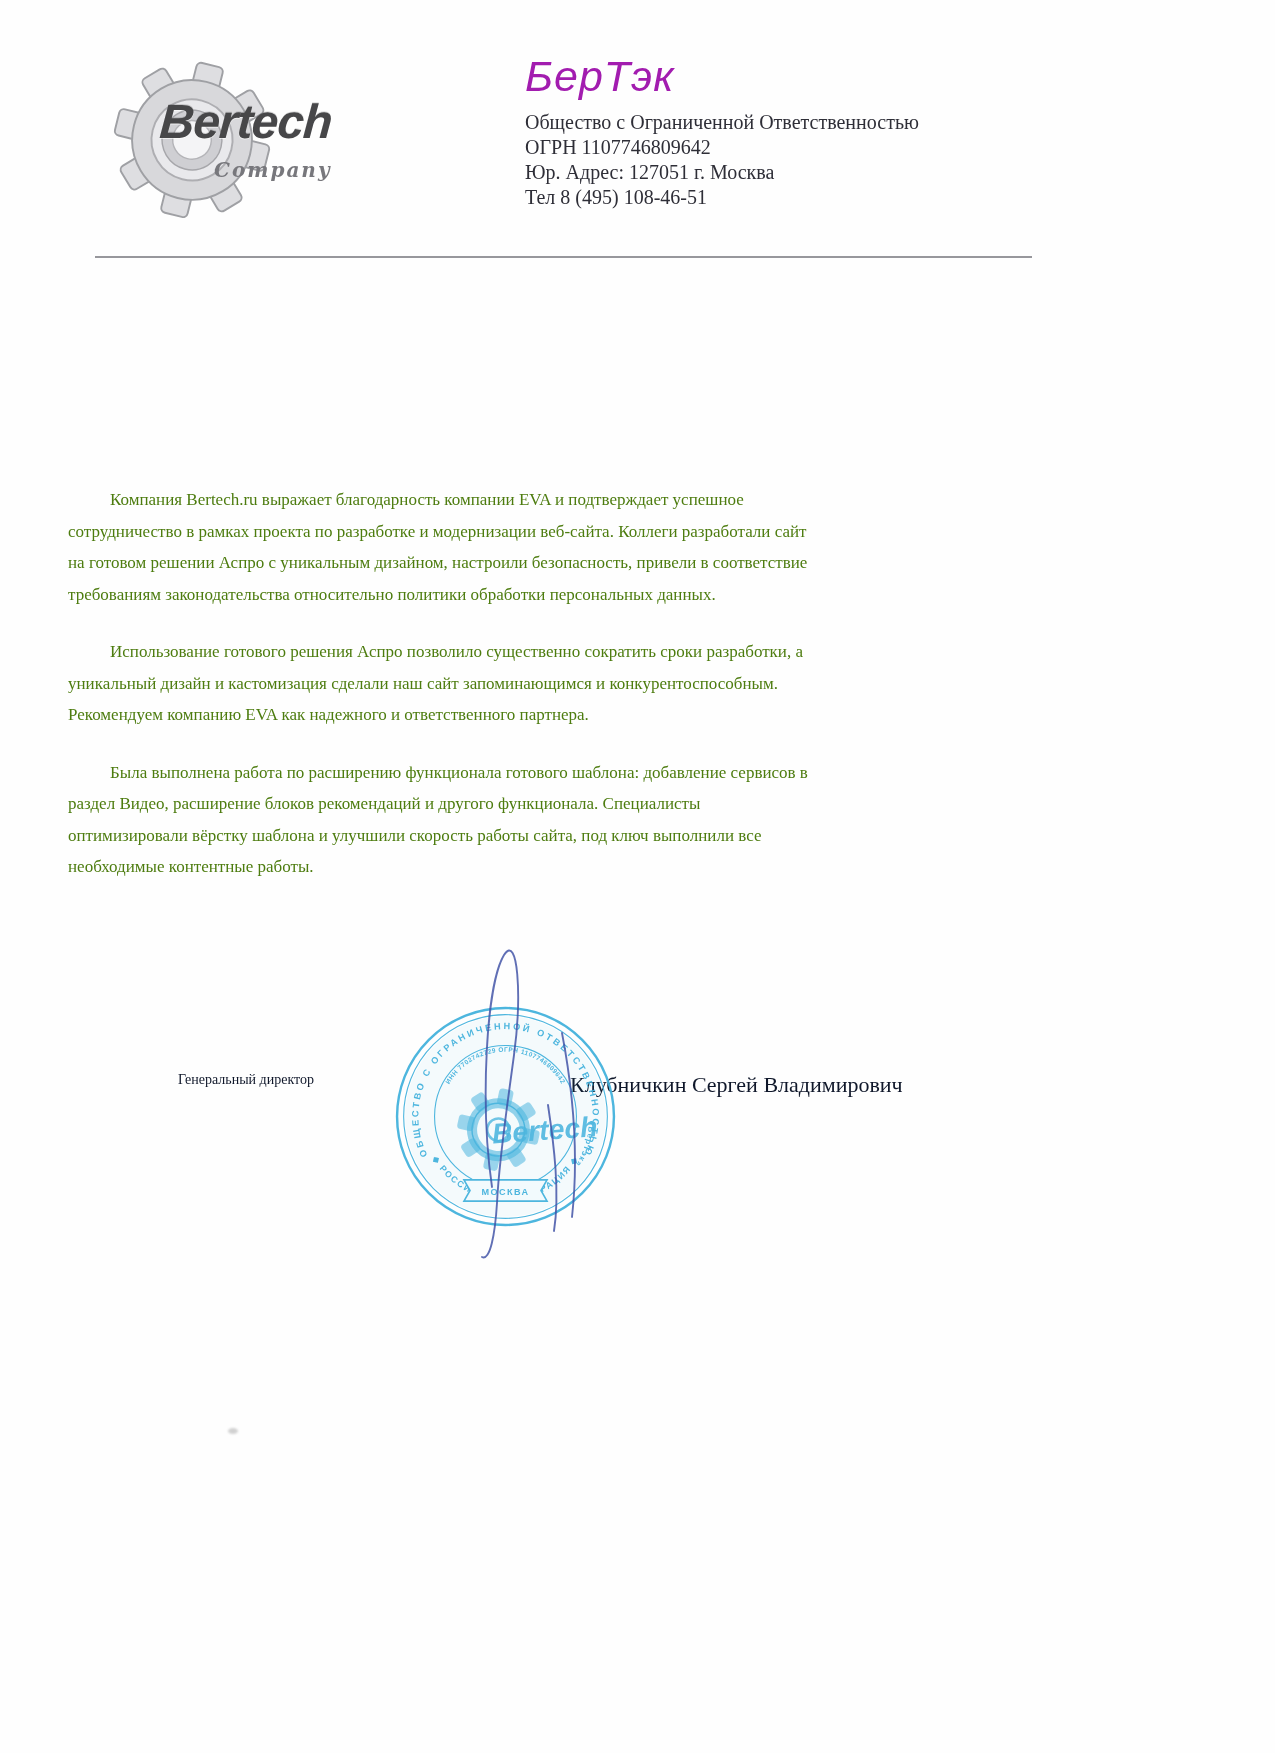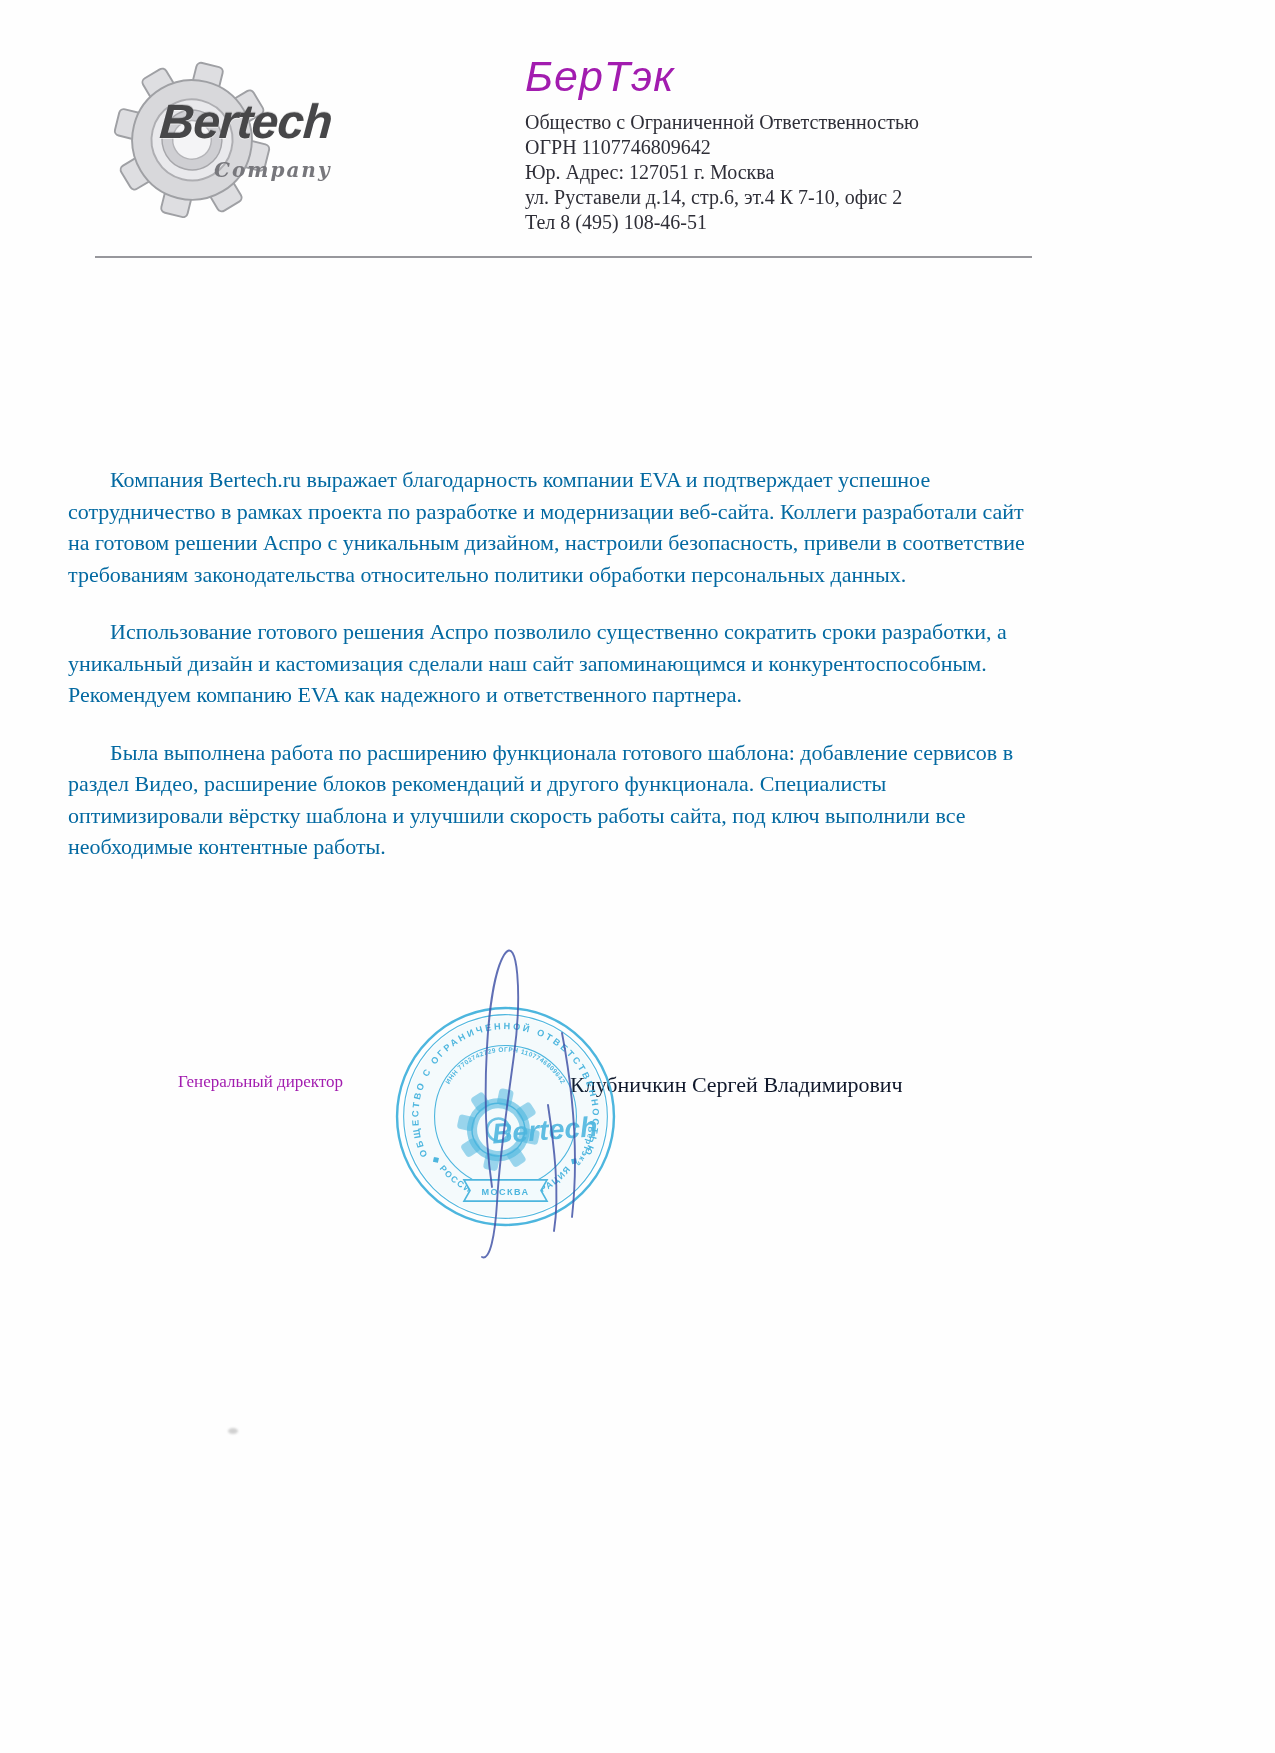--- a/index.html
+++ b/index.html
@@ -27,26 +27,26 @@
     font-size:43px;color:#a21caf;letter-spacing:1px;
   }
   .company-details{margin-top:9px;font-size:20px;line-height:25px;color:#2e2e37;}
   .company-details div{white-space:nowrap;}
   .header-divider{
     position:absolute;left:95px;top:256px;width:937px;height:2px;
     background:#85858b;opacity:.85;
   }
   
   .letter-body{
-    position:absolute;left:68px;top:464px;width:1160px;
-    font-size:22px;line-height:31.5px;color:#0369a1;
+    position:absolute;left:68px;top:484px;width:1160px;
+    font-size:17px;line-height:31.5px;color:#4d7c0f;
   }
   .letter-body p{margin:0 0 26px 0;text-indent:42px;white-space:pre-line;}
   
-  .sig-title{position:absolute;left:178px;top:1072px;font-size:17px;color:#a21caf;}
+  .sig-title{position:absolute;left:178px;top:1072px;font-size:14px;color:#0f172a;}
   .sig-name{position:absolute;left:570px;top:1072px;font-size:22px;color:#0f172a;}
   
   .stamp-svg{position:absolute;left:393px;top:1004px;opacity:.92;}
   .ink-svg{position:absolute;left:400px;top:925px;}
   .scan-artifact{
     position:absolute;left:228px;top:1428px;width:10px;height:6px;
     background:#9a9a9a;opacity:.45;border-radius:50%;filter:blur(1px);
   }
 </style>
 </head>
@@ -74,21 +74,20 @@
   </svg>
   <div class="logo-bertech">Bertech</div>
   <div class="logo-company">Company</div>
 
   <div class="company-header">
     <div class="company-title">БерТэк</div>
     <div class="company-details">
       <div>Общество с Ограниченной Ответственностью</div>
       <div>ОГРН 1107746809642</div>
       <div>Юр. Адрес: 127051 г. Москва</div>
-      <div>ул. Руставели д.14, стр.6, эт.4 К 7-10, офис 2</div>
       <div>Тел 8 (495) 108-46-51</div>
     </div>
   </div>
 
   <div class="header-divider"></div>
 
   <div class="letter-body">
     <p>Компания Bertech.ru выражает благодарность компании EVA и подтверждает успешное
 сотрудничество в рамках проекта по разработке и модернизации веб-сайта. Коллеги разработали сайт
 на готовом решении Аспро с уникальным дизайном, настроили безопасность, привели в соответствие

